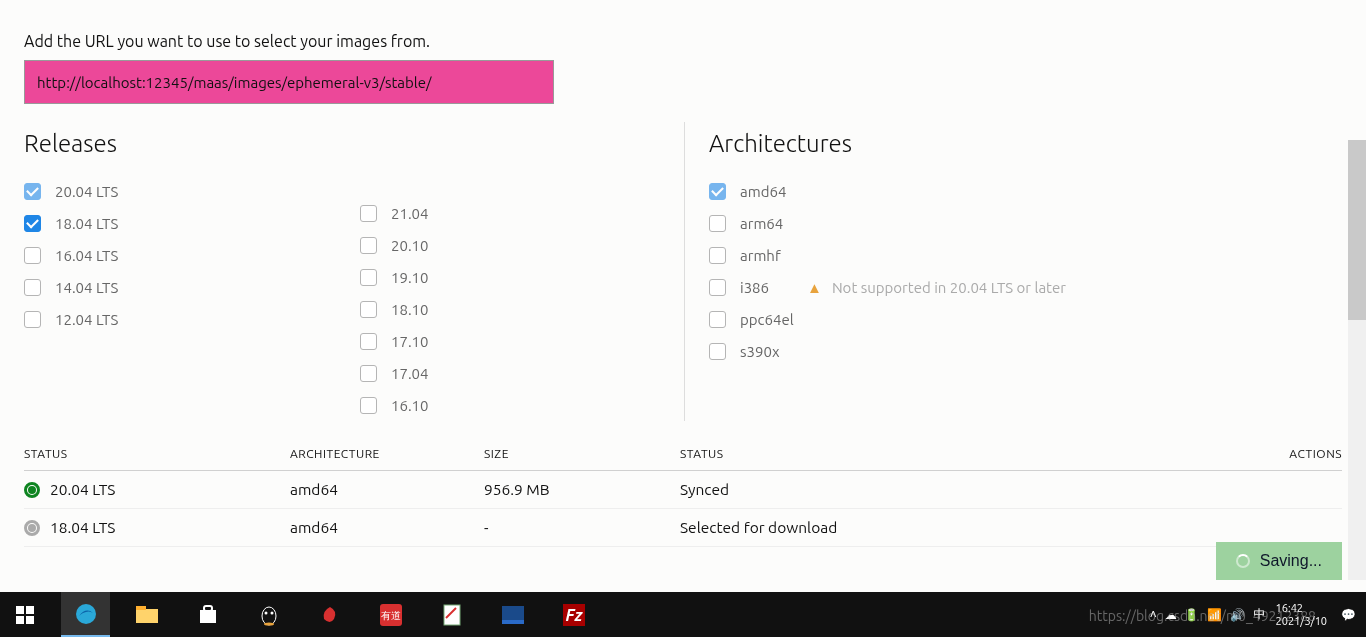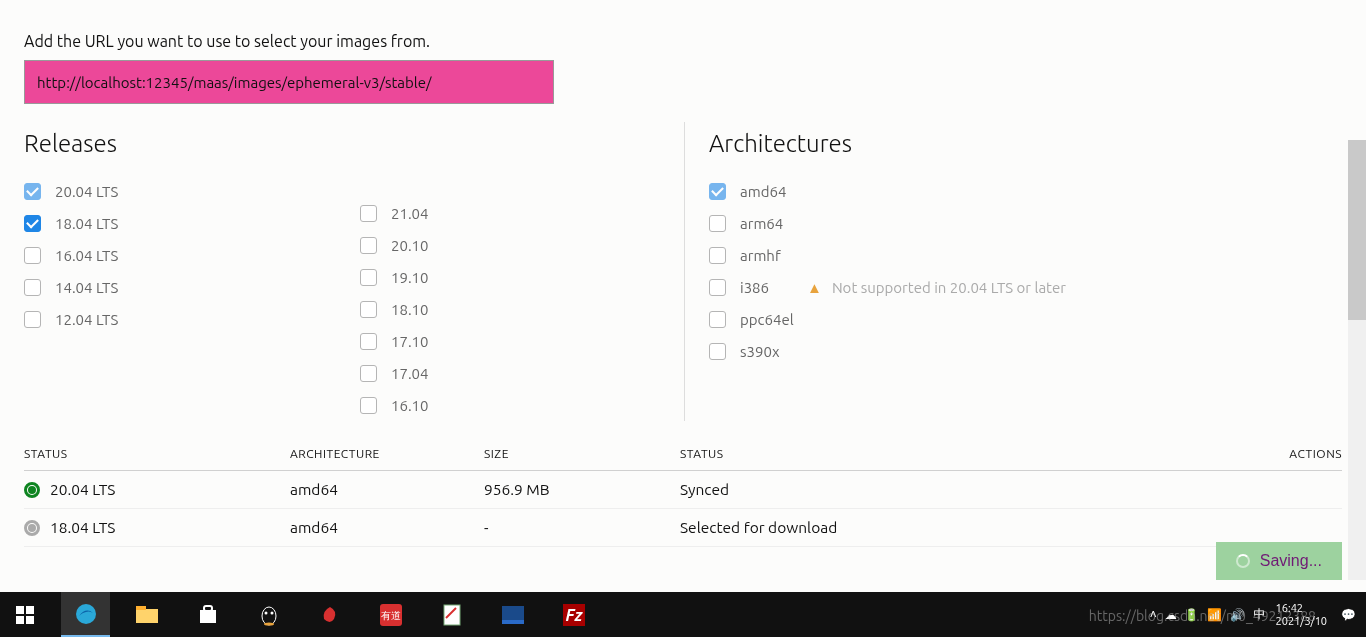--- a/index.html
+++ b/index.html
@@ -42,21 +42,21 @@
   .c-arch { width: 194px; }
   .c-size { width: 196px; }
   .c-status { flex: 1; }
   .c-actions { width: 80px; text-align: right; }
 
   .radio { width: 16px; height: 16px; border-radius: 50%; border: 3px solid #0e8420; display: inline-block; position: relative; }
   .radio::after { content: ""; position: absolute; inset: 1px; border-radius: 50%; background: #0e8420; }
   .radio.gray { border-color: #aaa; }
   .radio.gray::after { background: #aaa; }
 
-  .save-btn { position: absolute; right: 24px; bottom: 12px; height: 38px; padding: 0 20px; background: #9dd29f; color: #701a75; border: none; font-size: 16px; display: flex; align-items: center; gap: 10px; cursor: default; }
+  .save-btn { position: absolute; right: 24px; bottom: 12px; height: 38px; padding: 0 20px; background: #9dd29f; color: #0f172a; border: none; font-size: 16px; display: flex; align-items: center; gap: 10px; cursor: default; }
   .spinner { width: 14px; height: 14px; border: 2px solid rgba(255,255,255,0.5); border-top-color: #fff; border-radius: 50%; display: inline-block; }
 
   
   .taskbar { position: absolute; left: 0; right: 0; bottom: 0; height: 45px; background: #111; display: flex; align-items: center; color: #fff; font-size: 12px; }
   .tb-left { display: flex; gap: 12px; align-items: center; height: 100%; }
   .tb-item { width: 49px; height: 45px; display: flex; align-items: center; justify-content: center; }
   .tb-item.active { background: #333; border-bottom: 2px solid #76b9ed; }
   .tb-right { margin-left: auto; display: flex; align-items: center; gap: 10px; padding-right: 10px; height: 100%; }
   .tb-clock { text-align: left; line-height: 1.15; font-size: 11px; padding-right: 4px; }
   .tb-tray { display:flex; align-items:center; gap:8px; }

